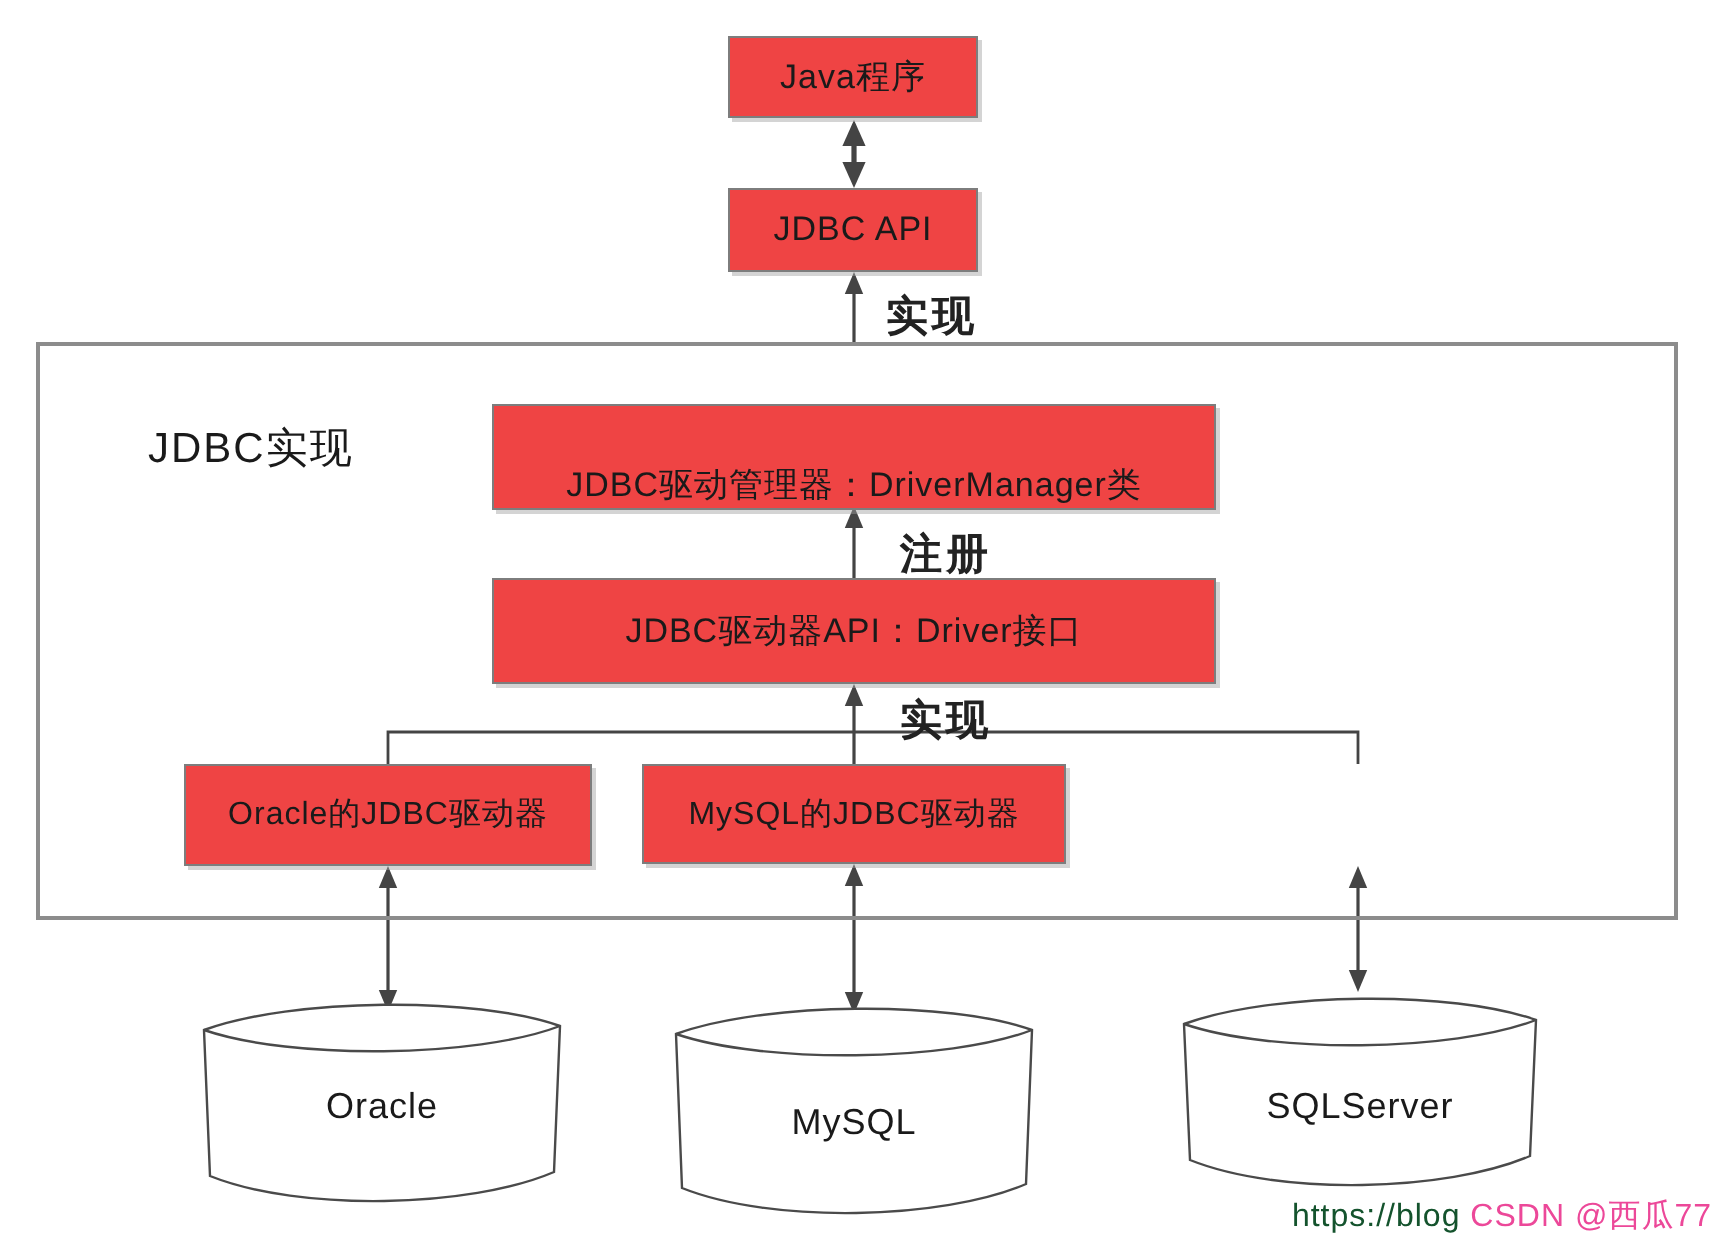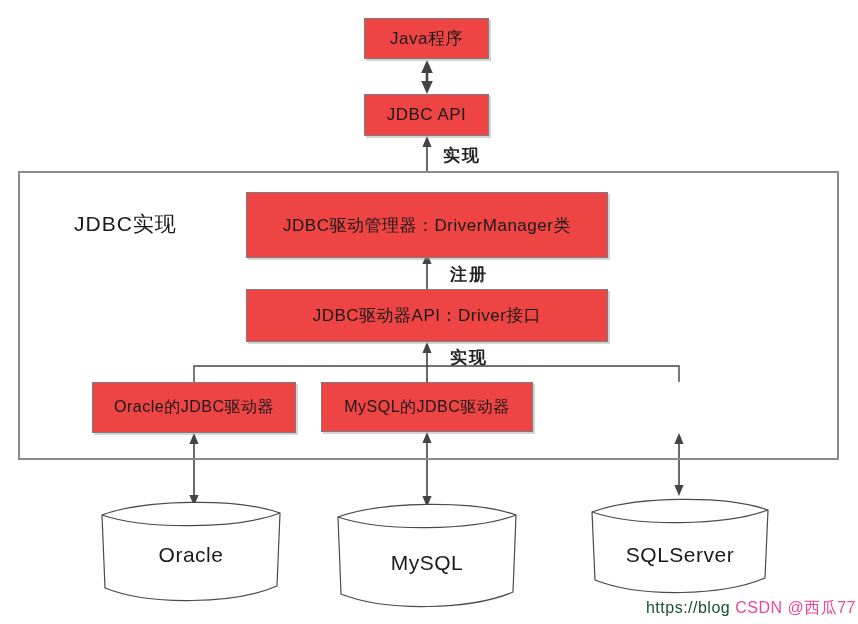--- a/index.html
+++ b/index.html
@@ -45,29 +45,29 @@
   .container-title {
     position: absolute;
     left: 74px; top: 210px;
     width: 110px;
     font-size: 21px;
     text-align: left;
     letter-spacing: 1px;
   }
   .edge-label {
     position: absolute;
-    font-size: 17px;
+    font-size: 21px;
     font-weight: bold;
     letter-spacing: 2px;
     color: #222222;
     font-family: Liberation Serif, serif;
   }
   .db-label {
     position: absolute;
-    font-size: 21px;
+    font-size: 18px;
     text-align: center;
     letter-spacing: 0.5px;
   }
   .watermark {
     position: absolute;
     right: 2px;
     top: 598px;
     font-size: 16px;
     white-space: nowrap;
     letter-spacing: 0.5px;
@@ -144,21 +144,21 @@
 
   <div class="node" style="left:364px; top:94px; width:125px; height:42px;">
     <span>JDBC API</span>
   </div>
 
   <div class="edge-label" style="left:443px; top:144px;">实现</div>
 
   <div class="container-box"></div>
   <div class="container-title">JDBC实现</div>
 
-  <div class="node" style="left:246px; top:192px; width:362px; height:66px;">
+  <div class="node" style="left:246px; top:202px; width:362px; height:53px;align-items:flex-end;">
     <span>JDBC驱动管理器：DriverManager类</span>
   </div>
 
   <div class="edge-label" style="left:450px; top:263px;">注册</div>
 
   <div class="node" style="left:246px; top:289px; width:362px; height:53px;">
     <span>JDBC驱动器API：Driver接口</span>
   </div>
 
   <div class="edge-label" style="left:450px; top:346px;">实现</div>

